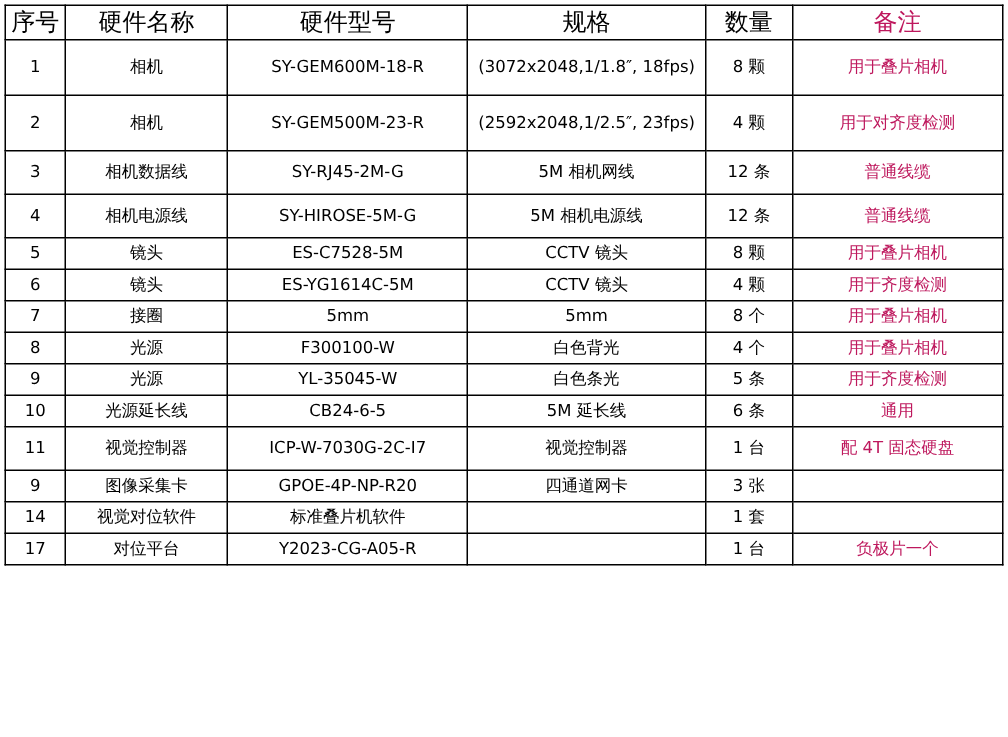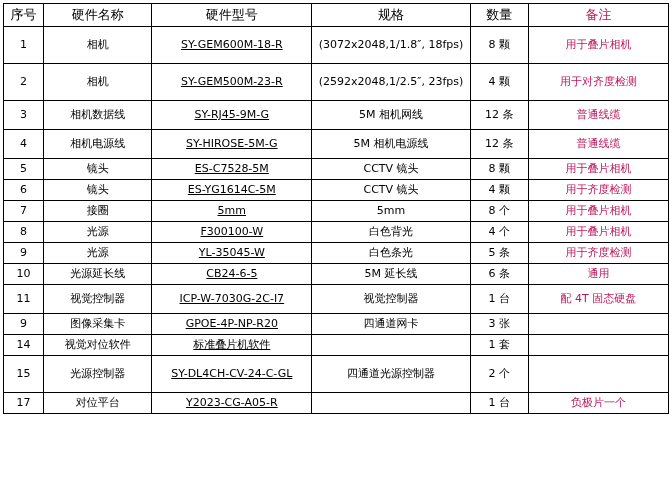--- a/index.html
+++ b/index.html
@@ -32,31 +32,31 @@
     text-align: center;
     vertical-align: middle;
     font-size: 11px;
     line-height: 1.25;
     padding: 1px 2px;
     word-break: break-word;
     font-weight: normal;
   }
   table.parts thead th {
     height: 20px;
-    font-size: 13px;
+    font-size: 16px;
   }
   col.c-no    { width: 40px; }
   col.c-name  { width: 108px; }
   col.c-model { width: 160px; }
   col.c-spec  { width: 158px; }
   col.c-qty   { width: 58px; }
   col.c-rem   { width: 140px; }
 
   .red { color: #be185d; }
-  .cell-model { font-size: 10.5px; text-decoration: underline; }
+  .cell-model { font-size: 10.5px; }
   .cell-spec  { font-size: 10.5px; }
   .row-h-1 td { height: 18px; }
   .row-tall td { height: 34px; }
   .row-xtall td { height: 60px; }
   .row-mid td { height: 26px; }
 </style>
 </head>
 <body>
 
 <div class="sheet">
@@ -92,21 +92,21 @@
           <td>2</td>
           <td>相机</td>
           <td class="cell-model">SY-GEM500M-23-R</td>
           <td class="cell-spec">(2592x2048,1/2.5″, 23fps)</td>
           <td>4 颗</td>
           <td class="red">用于对齐度检测</td>
         </tr>
         <tr class="row-mid">
           <td>3</td>
           <td>相机数据线</td>
-          <td class="cell-model">SY-RJ45-9M-G</td>
+          <td class="cell-model">SY-RJ45-2M-G</td>
           <td class="cell-spec">5M 相机网线</td>
           <td>12 条</td>
           <td class="red">普通线缆</td>
         </tr>
         <tr class="row-mid">
           <td>4</td>
           <td>相机电源线</td>
           <td class="cell-model">SY-HIROSE-5M-G</td>
           <td class="cell-spec">5M 相机电源线</td>
           <td>12 条</td>
@@ -177,28 +177,20 @@
           <td class="red"></td>
         </tr>
         <tr class="row-h-1">
           <td>14</td>
           <td>视觉对位软件</td>
           <td class="cell-model">标准叠片机软件</td>
           <td class="cell-spec"></td>
           <td>1 套</td>
           <td class="red"></td>
         </tr>
-        <tr class="row-tall">
-          <td>15</td>
-          <td>光源控制器</td>
-          <td class="cell-model">SY-DL4CH-CV-24-C-GL</td>
-          <td class="cell-spec">四通道光源控制器</td>
-          <td>2 个</td>
-          <td class="red"></td>
-        </tr>
         <tr class="row-h-1">
           <td>17</td>
           <td>对位平台</td>
           <td class="cell-model">Y2023-CG-A05-R</td>
           <td class="cell-spec"></td>
           <td>1 台</td>
           <td class="red">负极片一个</td>
         </tr>
       </tbody>
   </table>

